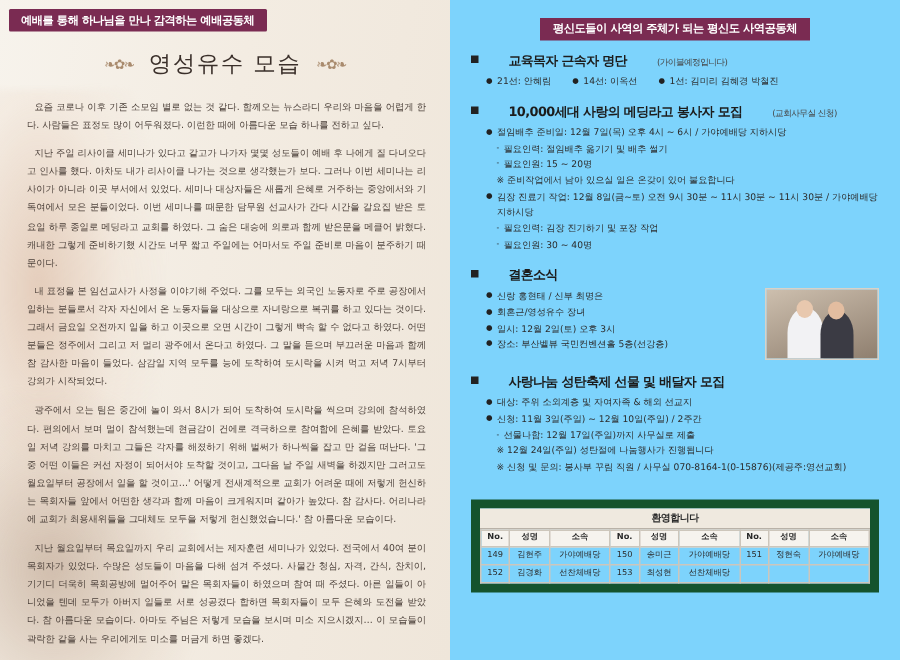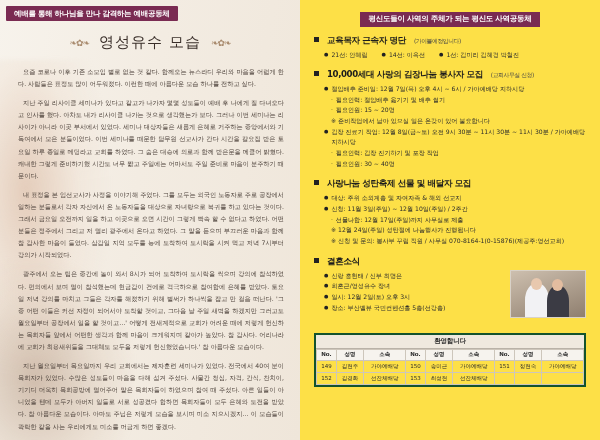--- a/index.html
+++ b/index.html
@@ -45,33 +45,33 @@
     font-size:6.2px;line-height:1.95;color:#4a3f38;text-align:justify;
     font-family:"DejaVu Sans","Liberation Sans",sans-serif;
   }
   .lbody p{margin:0 0 7px 0;text-indent:5px;}
   .lsign{
     position:relative;z-index:3;margin:6px 16px 0 0;text-align:right;
     font-size:6.4px;color:#3a2f2a;
   }
 
   
-  .right{position:relative;width:300px;height:440px;background:#fde047;padding:0;}
+  .right{position:relative;width:300px;height:440px;background:#7dd3fc;padding:0;}
   .rhead{
     margin:6px 0 0 0;text-align:center;
   }
   .rhead span{
     display:inline-block;background:#7a2b52;color:#fff;font-size:7.5px;
     padding:2.5px 9px;font-weight:bold;letter-spacing:-0.3px;
   }
   .rcontent{padding:8px 14px 0 14px;}
   .sec{margin-bottom:9px;}
   .sec-title{
     font-size:8.6px;font-weight:bold;color:#1c1c1c;letter-spacing:-0.4px;
-    display:flex;align-items:baseline;gap:8px;
+    display:flex;align-items:baseline;gap:20px;
   }
   .sq{display:inline-block;width:5px;height:5px;background:#222;flex:0 0 auto;position:relative;top:-1px;}
   .sec-title .note{font-size:5.8px;font-weight:normal;color:#444;}
   .sec-body{margin:3px 0 0 10px;font-size:6.1px;line-height:1.75;color:#2b2b2b;}
   .li{display:flex;gap:3px;align-items:flex-start;}
   .bul{color:#222;flex:0 0 auto;font-size:5px;line-height:1.9;}
   .li .t{flex:1 1 auto;}
   .subli{margin-left:7px;}
   .inline-cols{display:flex;gap:14px;}
   .inline-cols > div{white-space:nowrap;}
@@ -85,21 +85,21 @@
     border:1px solid #d9d2c8;position:relative;overflow:hidden;
   }
   .photo .p1,.photo .p2{position:absolute;bottom:0;border-radius:50% 50% 0 0;}
   .photo .p1{left:14px;width:24px;height:34px;background:#f2f2f4;}
   .photo .p2{left:36px;width:22px;height:32px;background:#3b3b44;}
   .photo .h1,.photo .h2{position:absolute;border-radius:50%;}
   .photo .h1{left:20px;top:7px;width:11px;height:12px;background:#e8c8ae;}
   .photo .h2{left:41px;top:8px;width:11px;height:12px;background:#e3bda0;}
 
   
-  .tbl-wrap{margin-top:15px;border:2px solid #14532d;}
+  .tbl-wrap{margin-top:15px;border:6px solid #14532d;}
   .tbl-title{
     background:#efe9df;border-bottom:1px solid #b9b2a8;
     text-align:center;font-size:6.6px;font-weight:bold;color:#2b2b2b;padding:2px 0;letter-spacing:-0.3px;
   }
   table{border-collapse:collapse;width:100%;font-size:5.5px;color:#2b2b2b;}
   th,td{border:1px solid #cdc6bb;padding:1.5px 2px;text-align:center;line-height:1.4;}
   th{background:#f6f3ee;font-weight:bold;}
   td.nm{text-align:center;}
   .gutter{
     position:absolute;left:300px;top:0;width:1px;height:440px;
@@ -161,21 +161,21 @@
                 <span class="t">1선: 김미리 김혜경 박철진</span>
               </div>
           </div>
         </div>
       </div>
 
 
       <div class="sec">
         <div class="sec-title">
           <span class="sq"></span>
-          <span>10,000세대 사랑의 김장나눔 봉사자 모집</span>
+          <span>10,000세대 사랑의 메딩라고 봉사자 모집</span>
           <span class="note">(교회사무실 신청)</span>
         </div>
         <div class="sec-body">
           <div class="li">
               <span class="bul">●</span>
               <span class="t">절임배추 준비일: 12월 7일(목) 오후 4시 ~ 6시 / 가야예배당 지하시당</span>
             </div>
           <div class="li subli">
               <span class="bul">-</span>
               <span class="t">필요인력: 절임배추 옮기기 및 배추 썰기</span>
@@ -191,47 +191,20 @@
               <span class="bul">●</span>
               <span class="t">김장 진료기 작업: 12월 8일(금~토) 오전 9시 30분 ~ 11시 30분 ~ 11시 30분 / 가야예배당 지하시당</span>
             </div>
           <div class="li subli">
               <span class="bul">-</span>
               <span class="t">필요인력: 김장 진기하기 및 포장 작업</span>
             </div>
           <div class="li subli">
               <span class="bul">-</span>
               <span class="t">필요인원: 30 ~ 40명</span>
-            </div>
-        </div>
-      </div>
-
-      <div class="sec">
-        <div class="sec-title">
-          <span class="sq"></span>
-          <span>사랑나눔 성탄축제 선물 및 배달자 모집</span>
-        </div>
-        <div class="sec-body">
-          <div class="li">
-              <span class="bul">●</span>
-              <span class="t">대상: 주위 소외계층 및 자여자족 &amp; 해외 선교지</span>
-            </div>
-          <div class="li">
-              <span class="bul">●</span>
-              <span class="t">신청: 11월 3일(주일) ~ 12월 10일(주일) / 2주간</span>
-            </div>
-          <div class="li subli">
-              <span class="bul">-</span>
-              <span class="t">선물나함: 12월 17일(주일)까지 사무실로 제출</span>
-            </div>
-          <div class="li subli">
-              <span class="t">※ 12월 24일(주일) 성탄절에 나눔행사가 진행됩니다</span>
-            </div>
-          <div class="li subli">
-              <span class="t">※ 신청 및 문의: 봉사부 꾸림 직원 / 사무실 070-8164-1(0-15876)(제공주:영선교회)</span>
             </div>
         </div>
       </div>
 
       <div class="sec">
         <div class="sec-title">
           <span class="sq"></span>
           <span>결혼소식</span>
         </div>
         <div class="wed">
@@ -252,20 +225,47 @@
                 <span class="bul">●</span>
                 <span class="t">장소: 부산벨뷰 국민컨벤션홀 5층(선강층)</span>
               </div>
           </div>
           <div class="photo">
             <div class="p1"></div>
             <div class="p2"></div>
             <div class="h1"></div>
             <div class="h2"></div>
           </div>
+        </div>
+      </div>
+
+      <div class="sec">
+        <div class="sec-title">
+          <span class="sq"></span>
+          <span>사랑나눔 성탄축제 선물 및 배달자 모집</span>
+        </div>
+        <div class="sec-body">
+          <div class="li">
+              <span class="bul">●</span>
+              <span class="t">대상: 주위 소외계층 및 자여자족 &amp; 해외 선교지</span>
+            </div>
+          <div class="li">
+              <span class="bul">●</span>
+              <span class="t">신청: 11월 3일(주일) ~ 12월 10일(주일) / 2주간</span>
+            </div>
+          <div class="li subli">
+              <span class="bul">-</span>
+              <span class="t">선물나함: 12월 17일(주일)까지 사무실로 제출</span>
+            </div>
+          <div class="li subli">
+              <span class="t">※ 12월 24일(주일) 성탄절에 나눔행사가 진행됩니다</span>
+            </div>
+          <div class="li subli">
+              <span class="t">※ 신청 및 문의: 봉사부 꾸림 직원 / 사무실 070-8164-1(0-15876)(제공주:영선교회)</span>
+            </div>
         </div>
       </div>
 
       <div class="tbl-wrap">
         <div class="tbl-title">환영합니다</div>
         <table>
           <thead>
             <tr>
               <th>No.</th>
               <th>성명</th>

